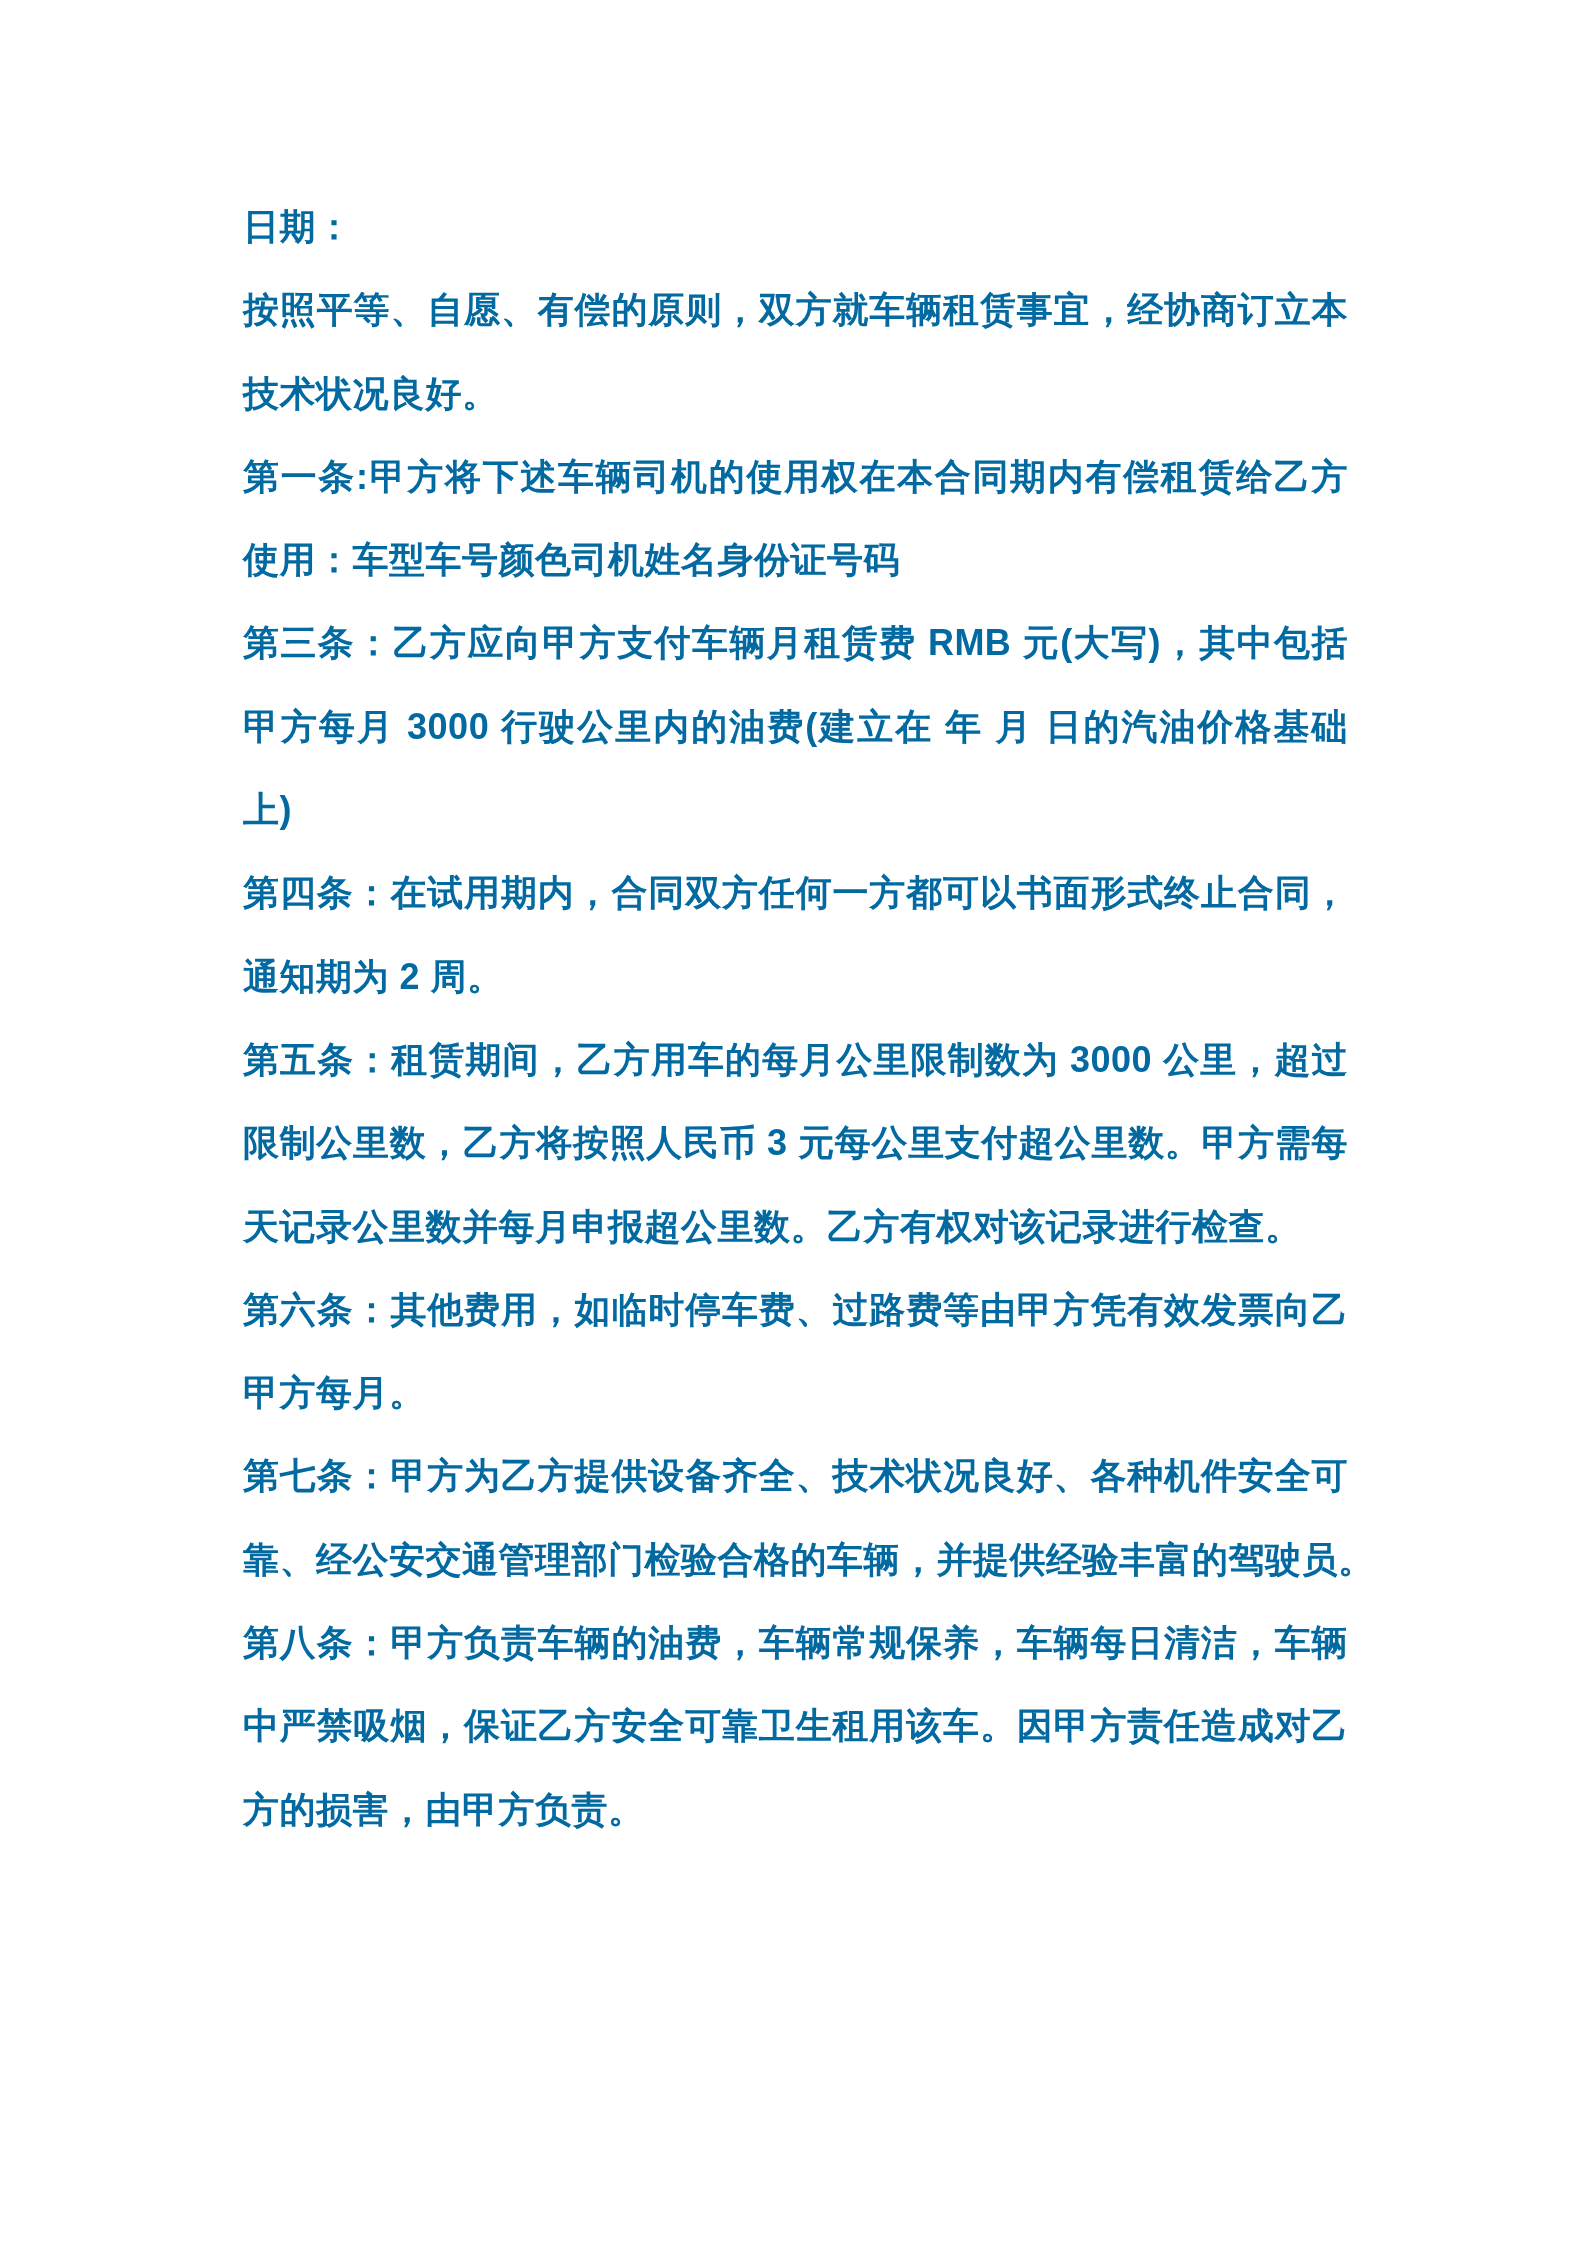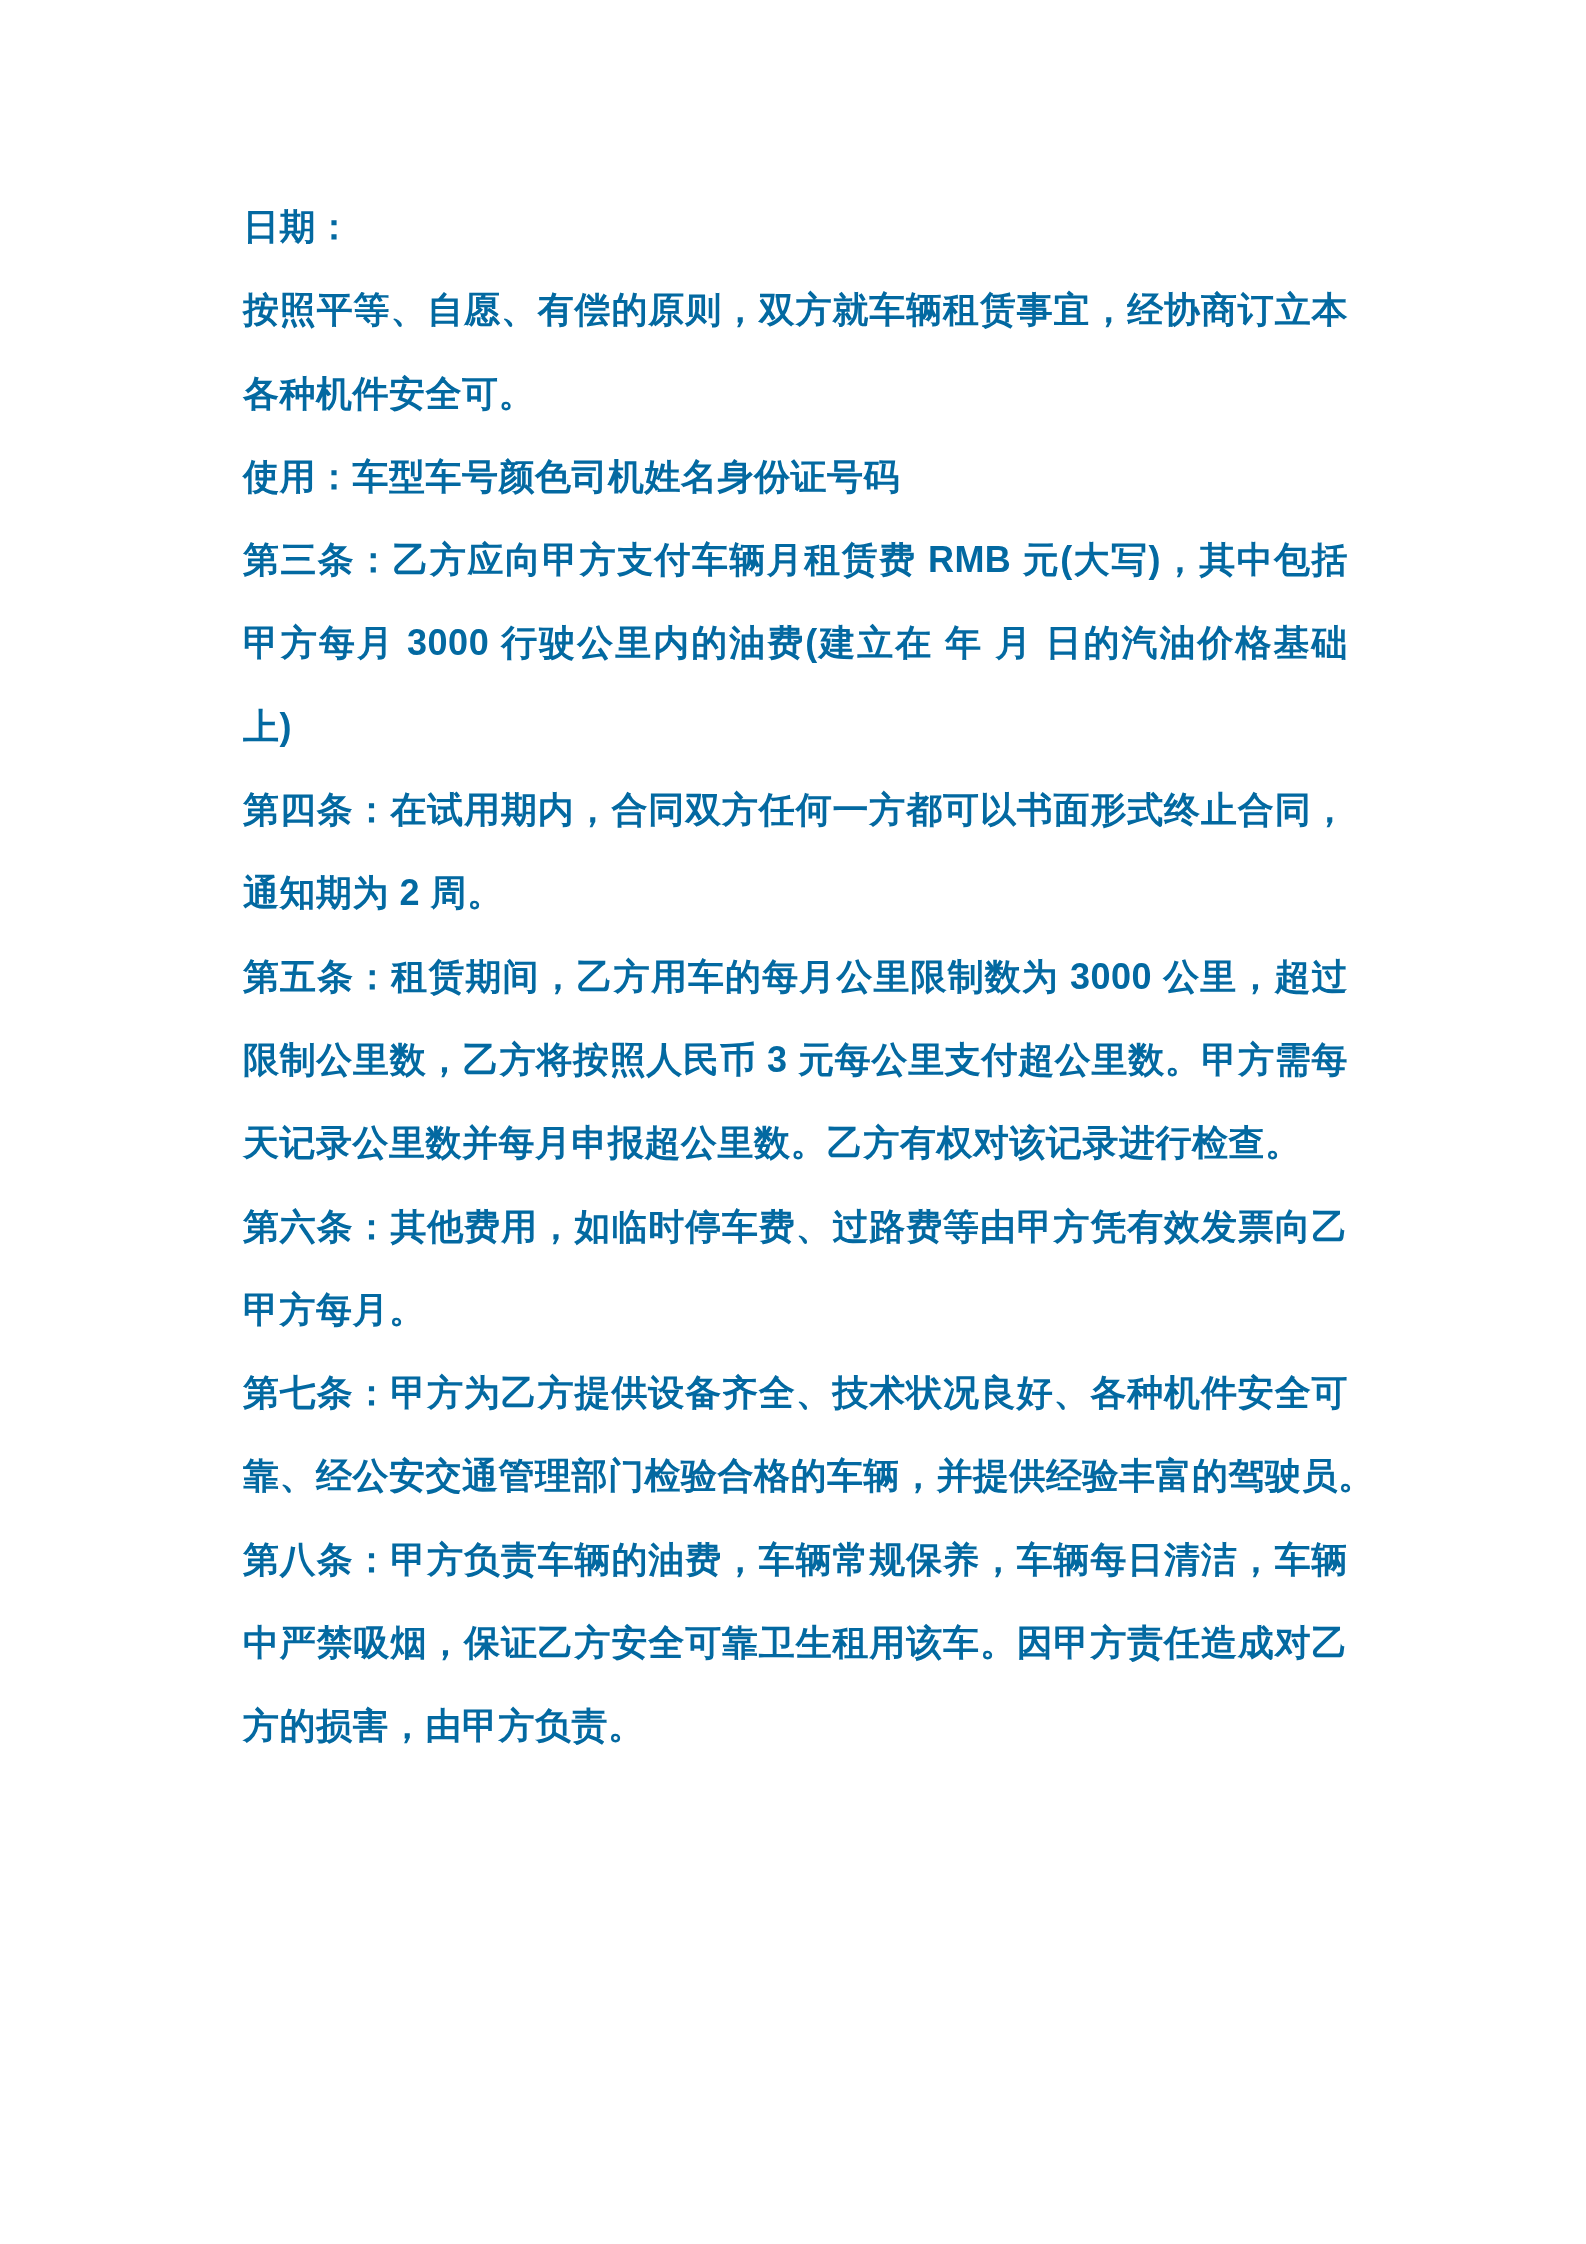--- a/index.html
+++ b/index.html
@@ -35,21 +35,22 @@
     text-align-last: justify;
     text-justify: inter-character;
   }
 </style>
 </head>
 <body>
 
 <div class="doc-text-block">
   <div class="line">日期：</div>
   <div class="line fill">按照平等、自愿、有偿的原则，双方就车辆租赁事宜，经协商订立本</div>
-  <div class="line">各种机件安全可。</div>
+  <div class="line">技术状况良好。</div>
+  <div class="line fill">第一条:甲方将下述车辆司机的使用权在本合同期内有偿租赁给乙方</div>
   <div class="line">使用：车型车号颜色司机姓名身份证号码</div>
   <div class="line fill">第三条：乙方应向甲方支付车辆月租赁费 RMB 元(大写)，其中包括</div>
   <div class="line fill">甲方每月 3000 行驶公里内的油费(建立在 年 月 日的汽油价格基础</div>
   <div class="line">上)</div>
   <div class="line fill">第四条：在试用期内，合同双方任何一方都可以书面形式终止合同，</div>
   <div class="line">通知期为 2 周。</div>
   <div class="line fill">第五条：租赁期间，乙方用车的每月公里限制数为 3000 公里，超过</div>
   <div class="line fill">限制公里数，乙方将按照人民币 3 元每公里支付超公里数。甲方需每</div>
   <div class="line">天记录公里数并每月申报超公里数。乙方有权对该记录进行检查。</div>
   <div class="line fill">第六条：其他费用，如临时停车费、过路费等由甲方凭有效发票向乙</div>

